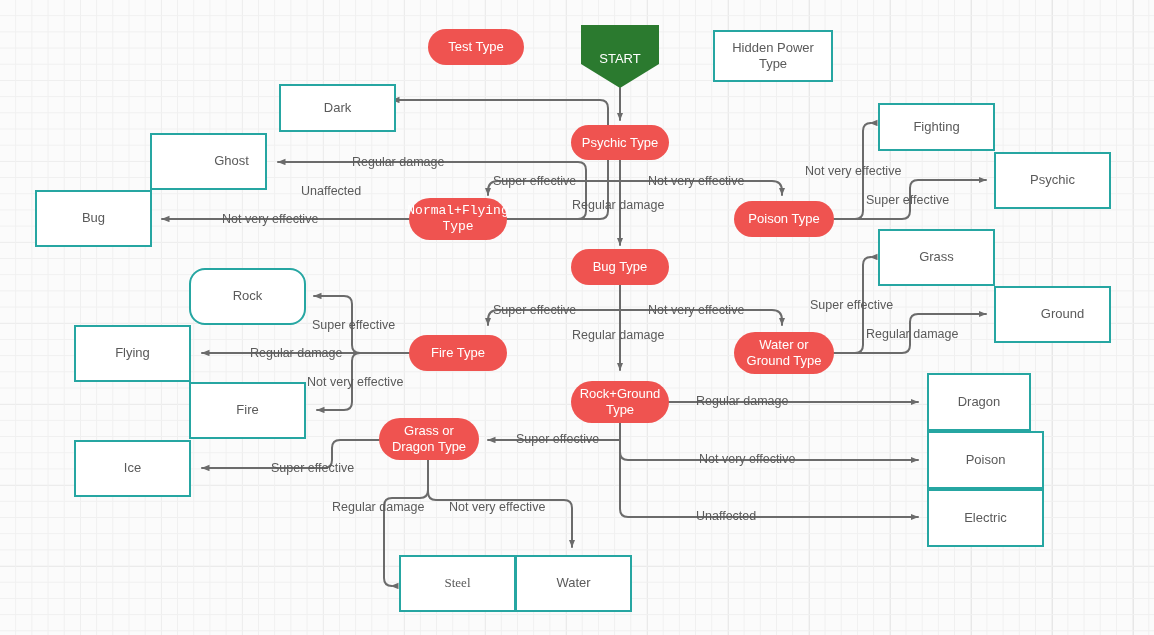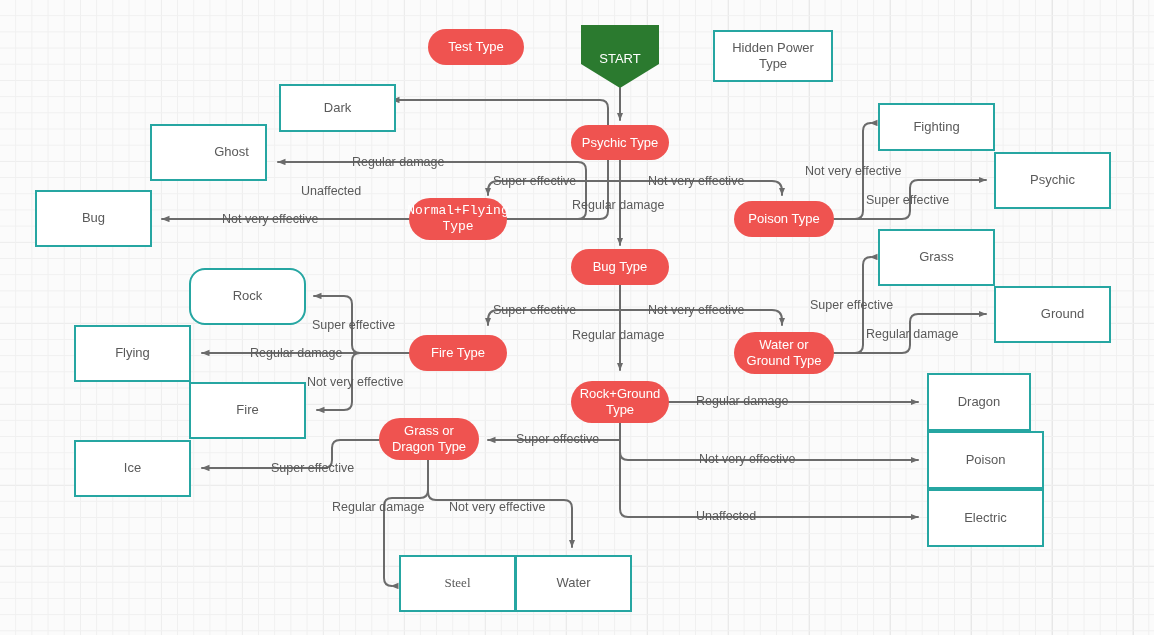--- a/index.html
+++ b/index.html
@@ -168,21 +168,21 @@
 
   <div class="node pill-node" style="left:734px; top:332px; width:100px; height:42px; flex-direction:column;">
     <span>Water or</span>
     <span>Ground Type</span>
   </div>
 
   <div class="node rect-node" style="left:266px; top:84px; width:117px; height:48px;margin-left:13px;">
     <span>Dark</span>
   </div>
 
-  <div class="node rect-node" style="left:150px; top:124px; width:117px; height:57px;padding-left:46px;">
+  <div class="node rect-node" style="left:150px; top:133px; width:117px; height:57px;padding-left:46px;">
     <span>Ghost</span>
   </div>
 
   <div class="node rect-node" style="left:35px; top:190px; width:117px; height:57px;">
     <span>Bug</span>
   </div>
 
   <div class="node rect-node" style="left:189px; top:268px; width:117px; height:57px;border-radius:16px;">
     <span>Rock</span>
   </div>

